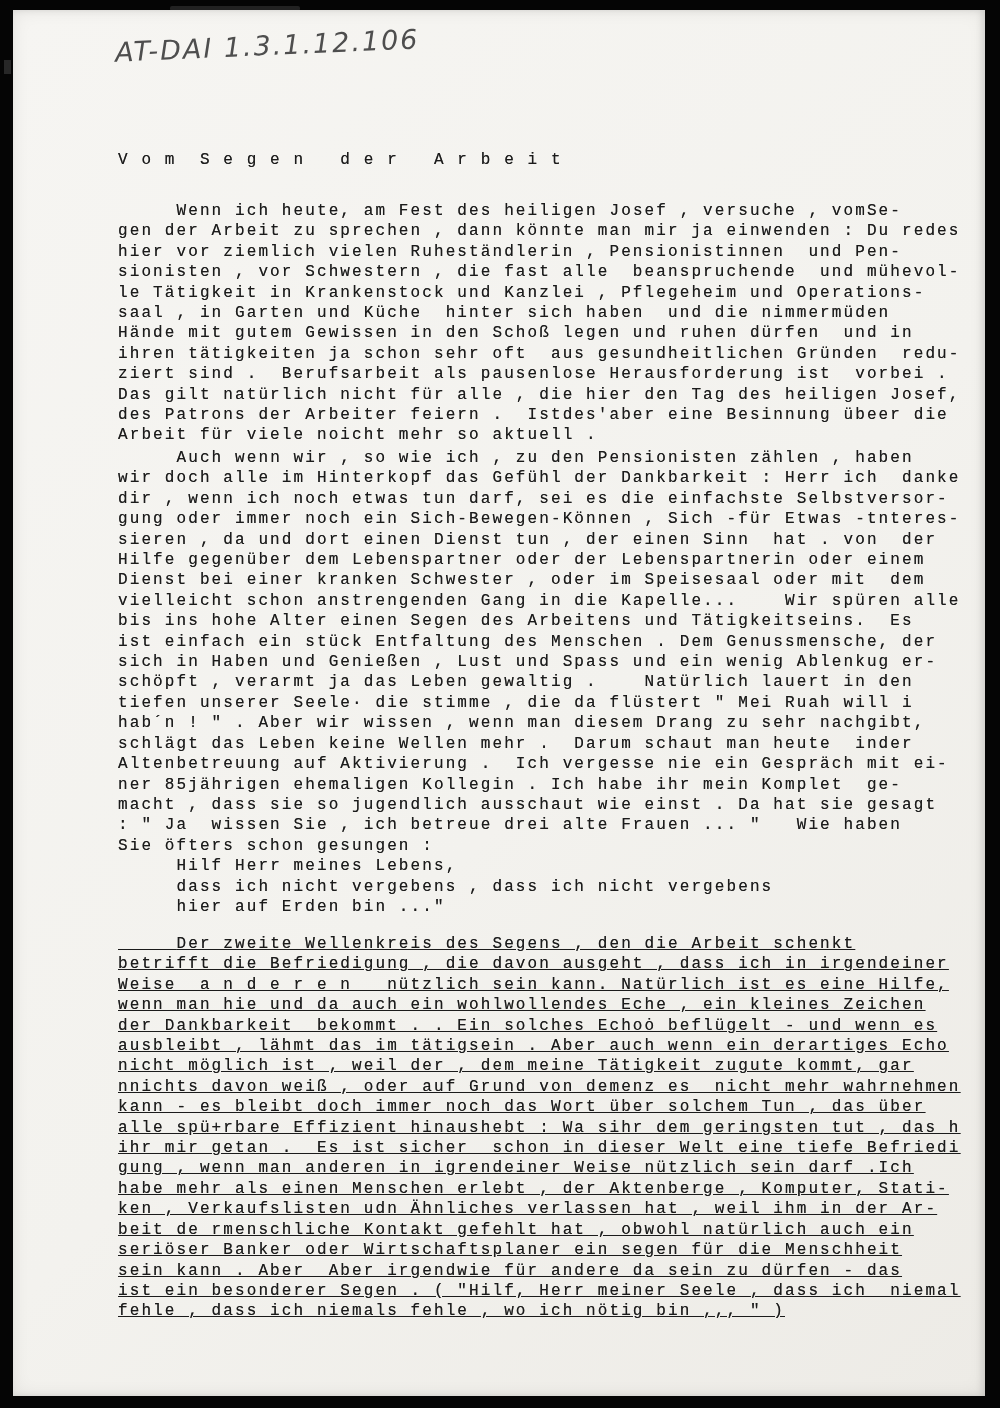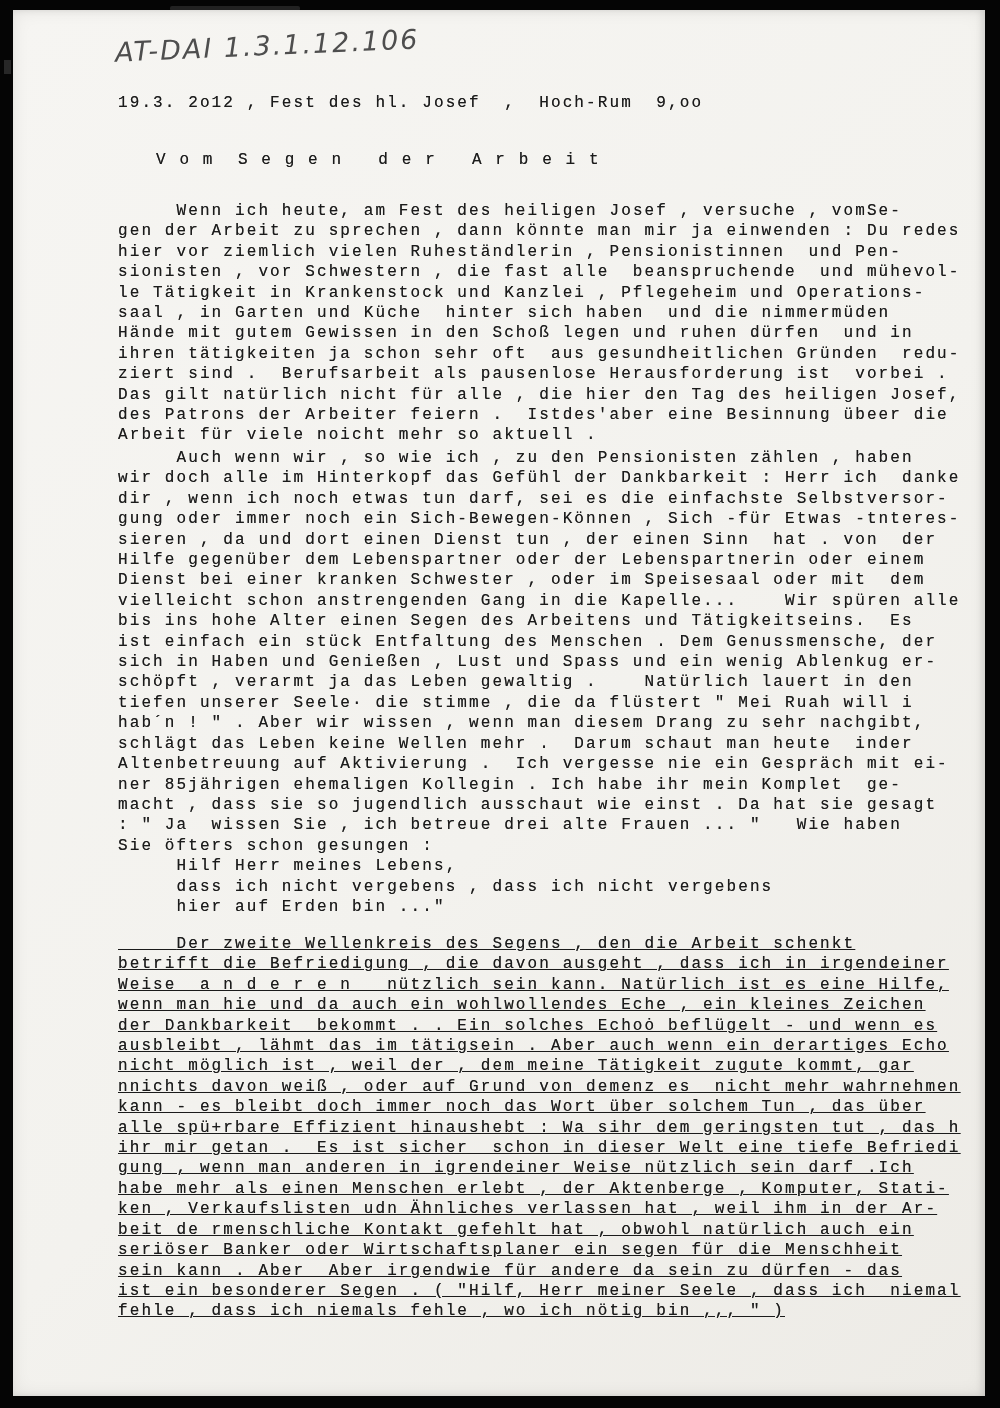--- a/index.html
+++ b/index.html
@@ -54,37 +54,36 @@
     left: 102px; top: 20px;
     color: #4e4e4e;
     font-family: "DejaVu Sans", sans-serif;
     font-style: italic;
     font-size: 27px;
     letter-spacing: 2px;
     transform: rotate(-2.5deg);
     white-space: pre;
   }
   .dateline  { top: 83px;  }
-  .doc-title { top: 140px; margin-left: 38px; }
+  .doc-title { top: 140px; }
   .para-1    { top: 191px; }
   .para-2    { top: 438px; }
   .para-3    { top: 924px; text-decoration: underline; }
 </style>
 </head>
 <body>
 
 <div class="scan">
   <div class="artifact-top"></div>
   <div class="artifact-left"></div>
 
   <div class="paper">
 
     <div class="handwriting">AT-DAI 1.3.1.12.106</div>
 
-    <div class="typed dateline">19.3. 2o12 , Fest des hl. Josef  ,  Hoch-Rum  9,oo</div>
 
     <div class="typed doc-title">V o m  S e g e n   d e r   A r b e i t</div>
 
     <div class="typed para-1">     Wenn ich heute, am Fest des heiligen Josef , versuche , vomSe-
 gen der Arbeit zu sprechen , dann könnte man mir ja einwenden : Du redes
 hier vor ziemlich vielen Ruheständlerin , Pensionistinnen  und Pen-
 sionisten , vor Schwestern , die fast alle  beanspruchende  und mühevol-
 le Tätigkeit in Krankenstock und Kanzlei , Pflegeheim und Operations-
 saal , in Garten und Küche  hinter sich haben  und die nimmermüden
 Hände mit gutem Gewissen in den Schoß legen und ruhen dürfen  und in

